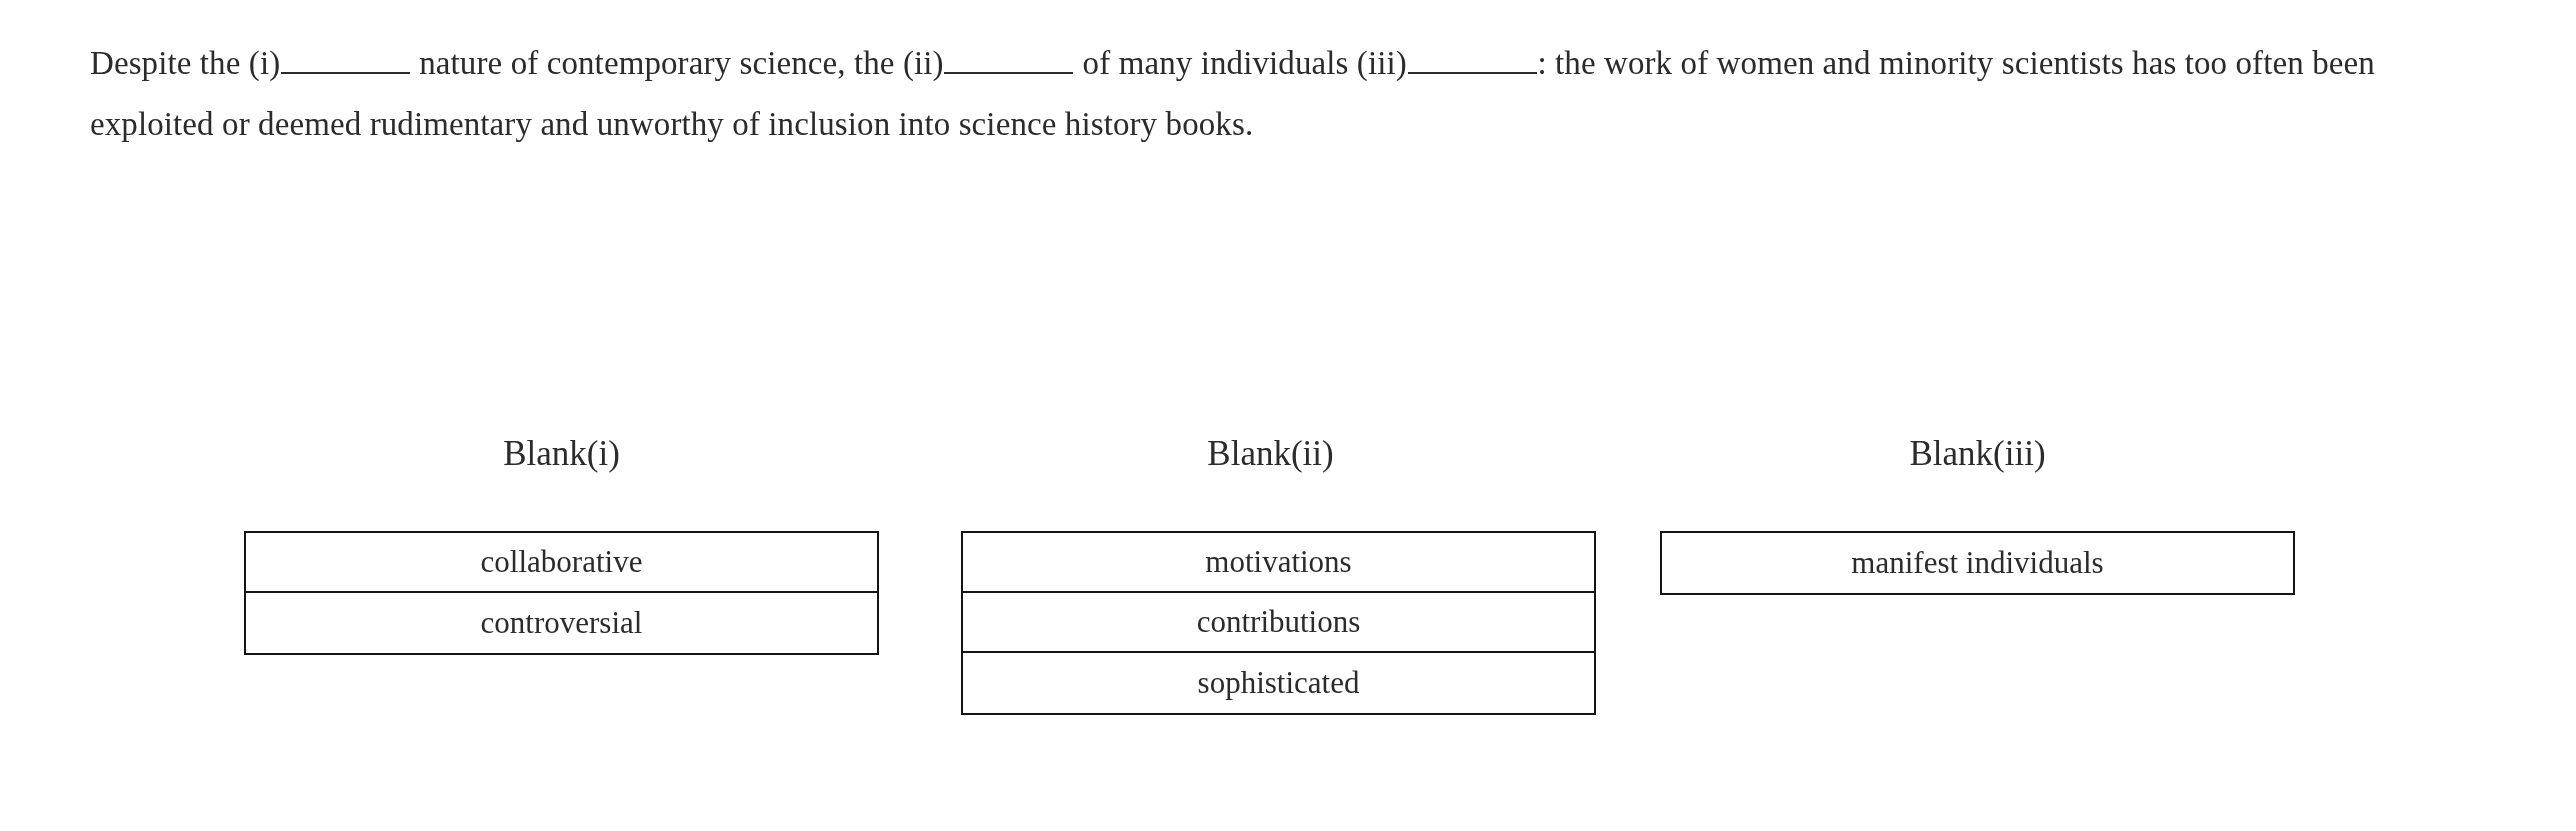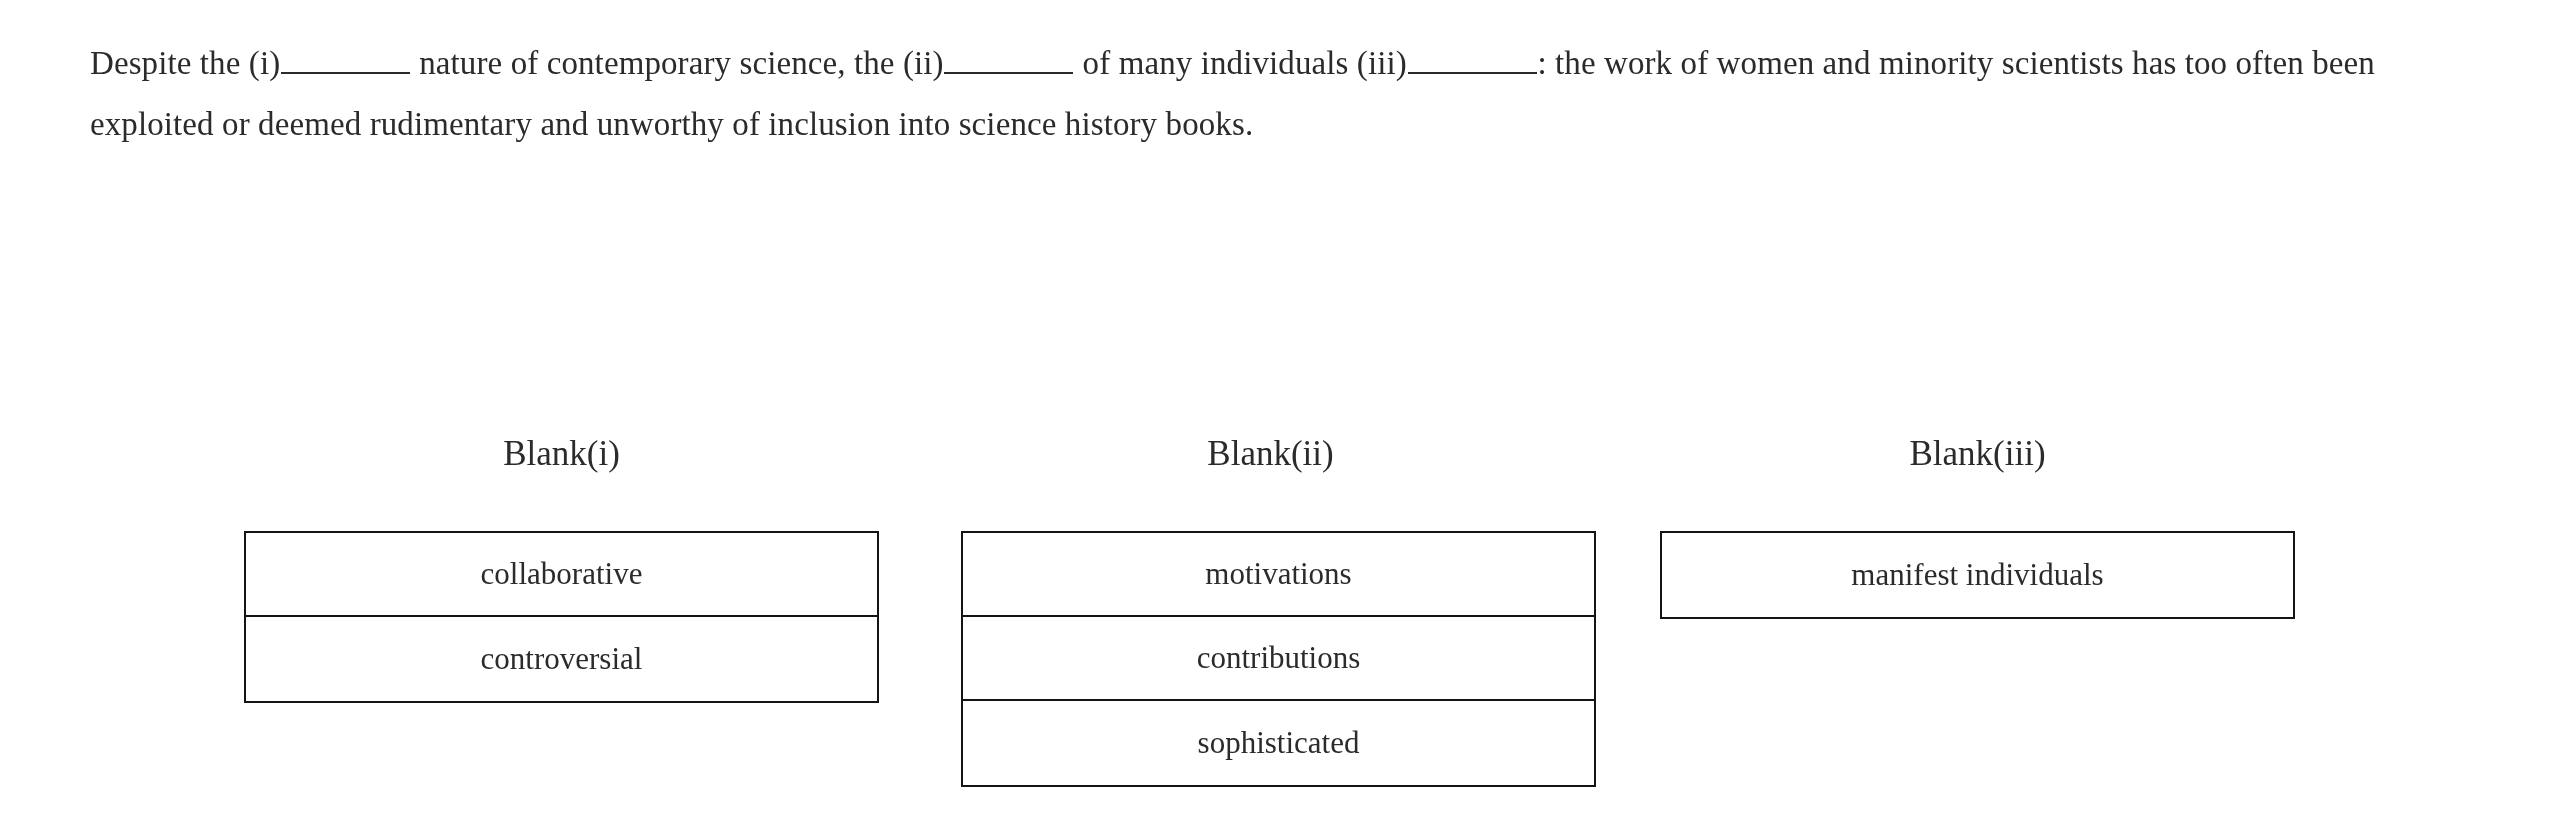--- a/index.html
+++ b/index.html
@@ -74,21 +74,21 @@
     border: 2.5px solid #141414;
     border-collapse: collapse;
     background: #ffffff;
     box-sizing: border-box;
   }
   .choice-table.t1 { left: 244px;  width: 635px; }
   .choice-table.t2 { left: 953px; width: 635px; margin-left: 8px; }
   .choice-table.t3 { left: 1660px; width: 635px; }
 
   .choice-row {
-    height: 84px;
+    height: 60px;
     border-bottom: 2.5px solid #141414;
     display: flex;
     align-items: center;
     justify-content: center;
     box-sizing: border-box;
     cursor: pointer;
     background: #ffffff;
   }
   .choice-row:last-child { border-bottom: none; }
 

